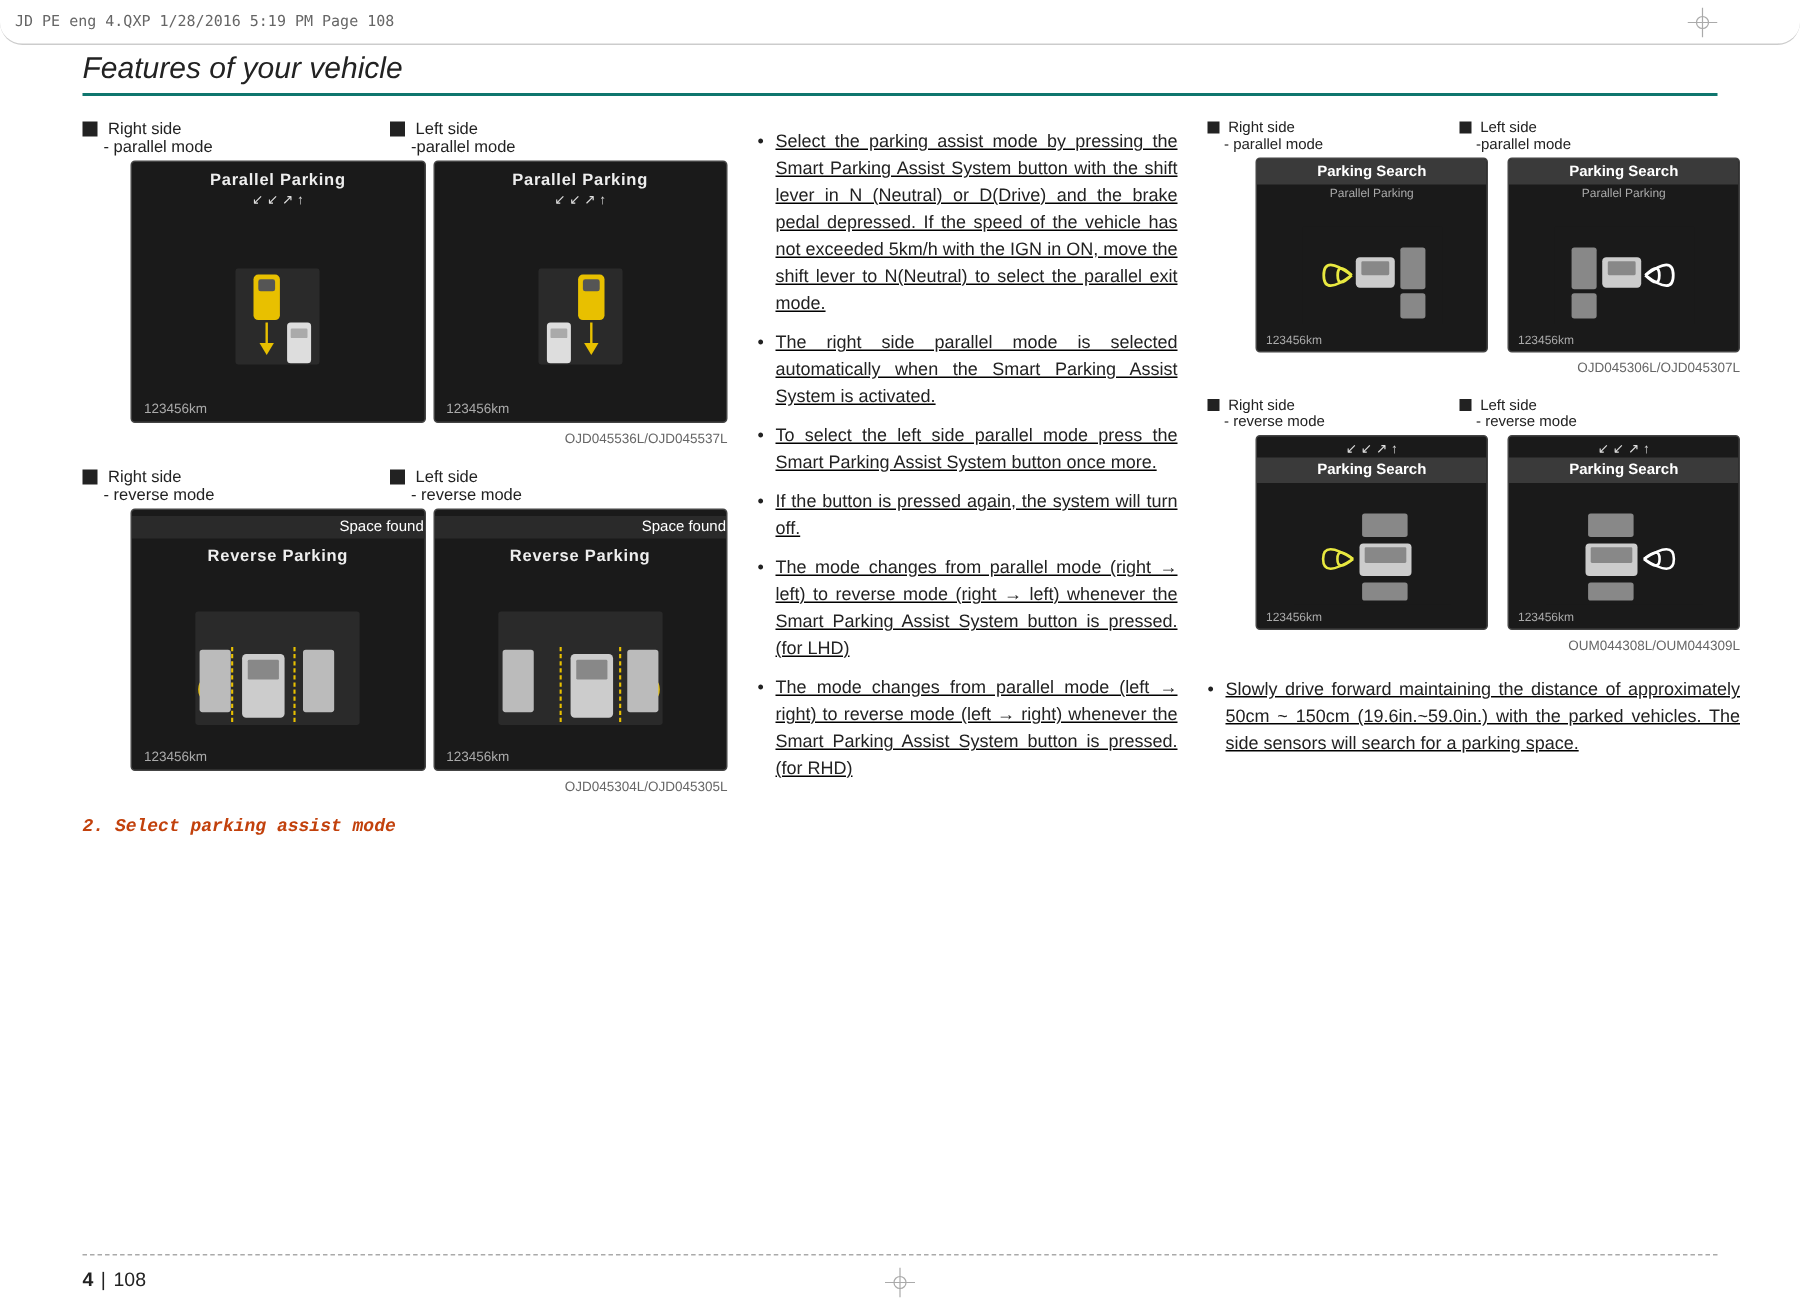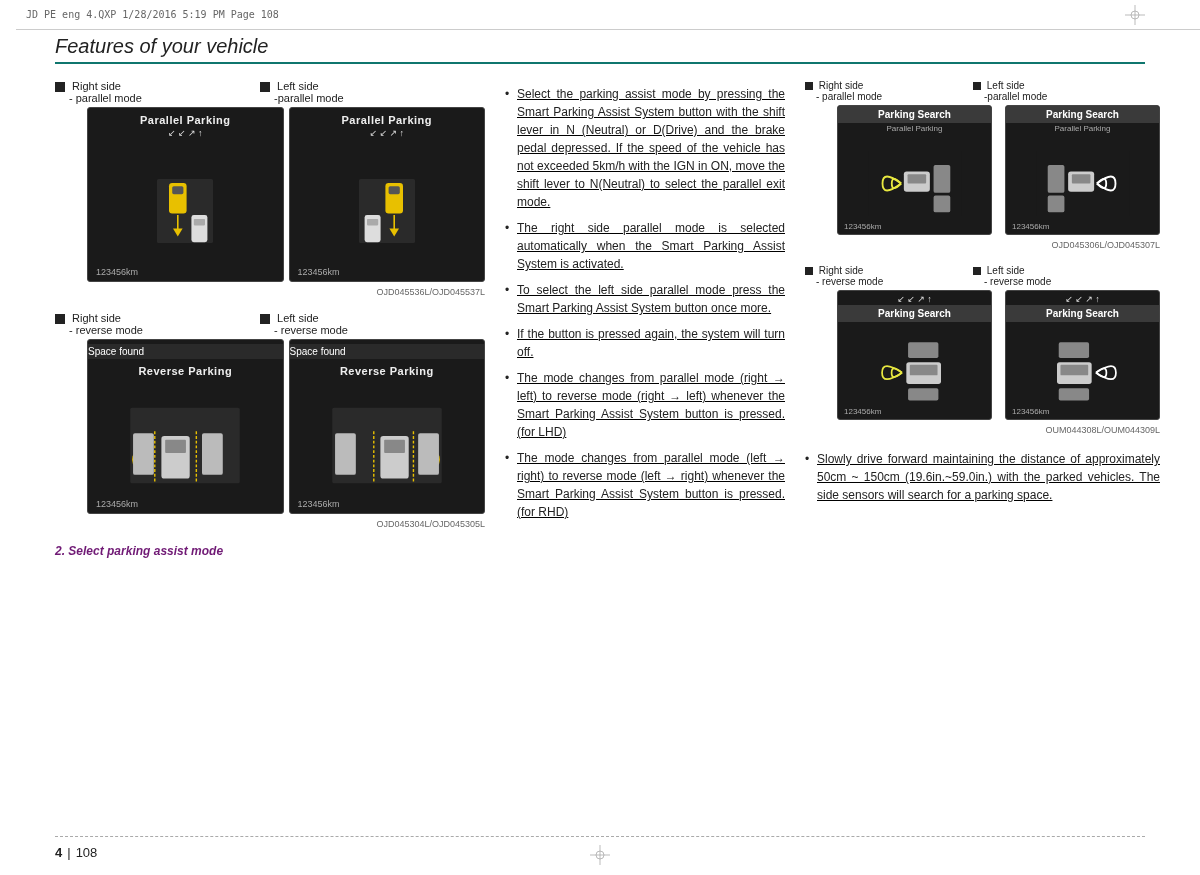--- a/index.html
+++ b/index.html
@@ -9,26 +9,27 @@
       font-family: Arial, sans-serif;
       font-size: 13px;
       background: #fff;
       overflow: hidden;
       position: relative;
     }
 
     
     .top-border {
       position: absolute;
-      top: 0; left: 16px; right: 0;
+      top: 0; left: 0; right: 0;
       height: 30px;
       border-bottom: 1px solid #ccc;
       display: flex;
       align-items: center;
       padding: 0 10px;
+      border-radius: 15px;
     }
     .top-border-text {
       font-size: 10px;
       color: #666;
       font-family: monospace;
     }
 
     
     .page-title-section {
       position: absolute;
@@ -148,40 +149,41 @@
       justify-content: center;
       position: relative;
     }
 
     
     .space-found-label {
       color: #fff;
       font-size: 10px;
       background: #2a2a2a;
       width: 100%;
-      text-align: left;
+      text-align: right;
       padding: 2px 0;
       margin-top: 4px;
     }
 
     
     .id-label {
       font-size: 9px;
       color: #666;
       text-align: right;
       margin-top: 2px;
     }
 
     
     .diagram-caption {
       font-size: 12px;
       font-weight: bold;
       font-style: italic;
       margin-top: 5px;
-      color: #701a75;
+      color: #c2410c;
+      font-family: Liberation Mono, monospace;
     }
 
     
     .bullet-list {
       list-style: none;
       padding: 0;
       text-decoration: underline;
     }
     .bullet-list li {
       padding-left: 12px;

